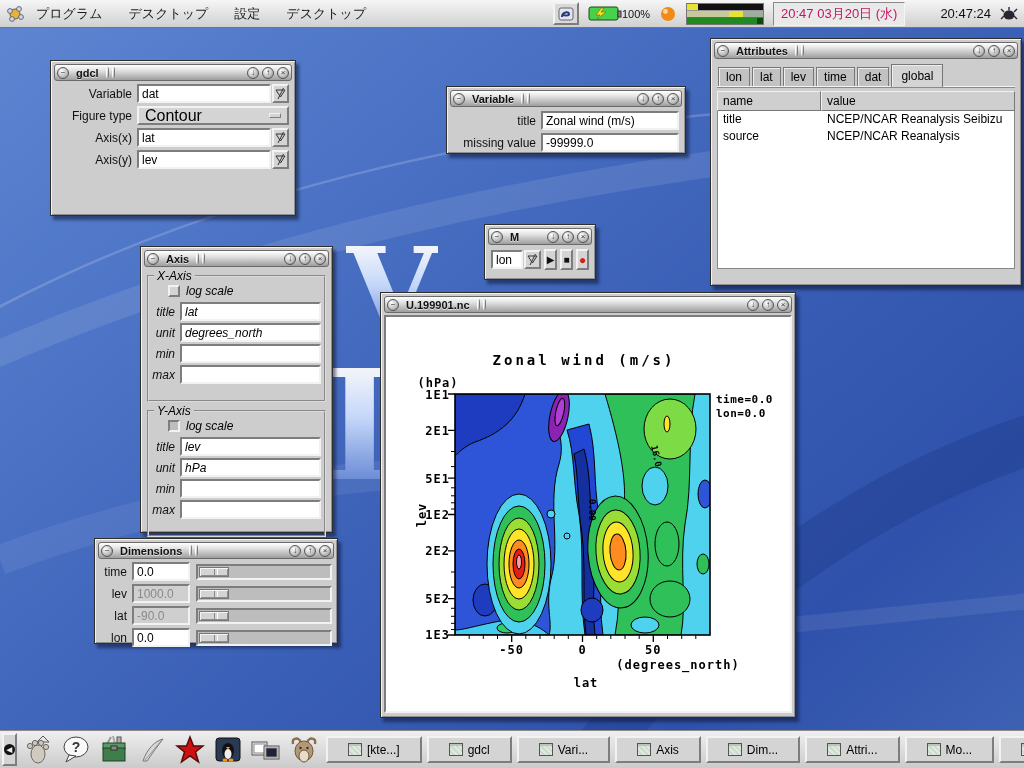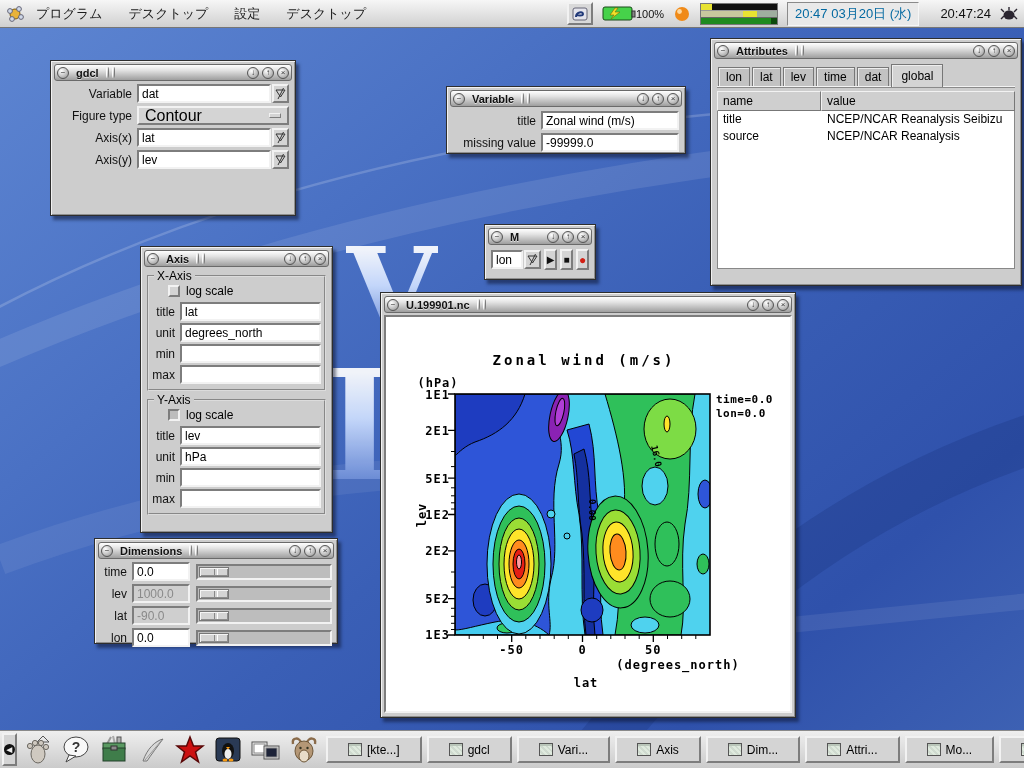--- a/index.html
+++ b/index.html
@@ -45,21 +45,21 @@
   .tabline{height:2px;background:#f2f2f2;border-bottom:1px solid #8a8a8a;margin:0 3px;}
   .attr-table{margin:3px;}
   .ahead{display:flex;}
   .ahead>div{font-size:12px;padding:2px 5px;background:#cfcfcf;border:1px solid;border-color:#f2f2f2 #777 #777 #f2f2f2;}
   .abody{background:#fff;border:1px solid #888;border-top:none;height:158px;overflow:hidden;}
   .arow{display:flex;font-size:12px;line-height:17px;}
   .acell-n{width:104px;padding:0 5px;flex:0 0 auto;}
   .acell-v{flex:1;padding:0 5px;white-space:nowrap;overflow:hidden;}
 
   
-  .group{border:2px groove #dcdcdc;margin:8px 3px 4px;padding:6px 3px 3px;position:relative;}
+  .group{border:2px groove #dcdcdc;margin:8px 3px 4px;padding:6px 3px 14px;position:relative;font-style:italic;}
   .glabel{position:absolute;top:-8px;left:5px;background:#cdcdcd;font-size:12px;padding:0 3px;}
   .cbrow{display:flex;align-items:center;gap:6px;margin:1px 0 4px 16px;font-size:12px;}
   .cb{width:12px;height:12px;background:#d4d4d4;border:2px solid;border-color:#f2f2f2 #7d7d7d #7d7d7d #f2f2f2;}
   .cb.checked{border-color:#7d7d7d #f2f2f2 #f2f2f2 #7d7d7d;background:#bdbdbd;}
 
   
   .trough{flex:1;height:16px;margin-left:6px;background:#bdbdbd;position:relative;
           border:2px solid;border-color:#7d7d7d #f2f2f2 #f2f2f2 #7d7d7d;}
   .handle{position:absolute;left:1px;top:1px;width:30px;height:10px;background:#d4d4d4;border:1px solid #777;
           box-shadow:inset 1px 1px 0 #f4f4f4, inset -1px -1px 0 #8d8d8d;}
@@ -72,22 +72,22 @@
   .menus span{color:#1a1a1a;}
   .tray{margin-left:auto;display:flex;align-items:center;gap:9px;}
   .traybtn{width:26px;height:23px;background:#d9d9d9;border:2px solid;border-color:#f2f2f2 #7d7d7d #7d7d7d #f2f2f2;
            display:flex;align-items:center;justify-content:center;}
   .batt{display:flex;align-items:center;gap:0;}
   .batt .pct{font-size:11px;color:#111;}
   .sysmon{width:78px;height:22px;border:1px solid #777;display:flex;flex-direction:column;overflow:hidden;}
   .sysmon .r1{flex:1;background:linear-gradient(to right,#e8e332 0 15%,#111 15% 100%);border-bottom:1px solid #999;}
   .sysmon .r2{flex:1;background:linear-gradient(to right,#c8c89e 0 55%,#e8e332 55% 74%,#9fae9f 74% 100%);border-bottom:1px solid #666;}
   .sysmon .r3{flex:1;background:linear-gradient(to right,#1f8a1f 0 92%,#0c4a0c 92% 100%);}
-  .clockbox{border:1px solid;border-color:#8a8a8a #f6f6f6 #f6f6f6 #8a8a8a;background:#e9e9e9;padding:2px 7px;font-size:13px;color:#0369a1;white-space:nowrap;}
-  .timetext{font-size:13px;color:#111;margin-left:12px;}
+  .clockbox{border:1px solid;border-color:#8a8a8a #f6f6f6 #f6f6f6 #8a8a8a;background:#e9e9e9;padding:2px 7px;font-size:13px;color:#be185d;white-space:nowrap;}
+  .timetext{font-size:13px;color:#111;margin-left:26px;}
 
   .bottom-panel{position:absolute;bottom:0;left:0;width:1024px;height:38px;z-index:50;display:flex;align-items:center;gap:3px;
                 padding:0 2px;background:linear-gradient(#efefef,#cbcbcb);border-top:1px solid #8a8a8a;}
   .hidebtn{width:15px;height:33px;background:#d4d4d4;border:2px solid;border-color:#f2f2f2 #7d7d7d #7d7d7d #f2f2f2;
            display:flex;align-items:center;justify-content:center;flex:0 0 auto;}
   .hidebtn b{width:11px;height:11px;border-radius:50%;background:#111;color:#eee;font-size:7px;display:flex;align-items:center;justify-content:center;}
   .licon{width:35px;height:35px;display:flex;align-items:center;justify-content:center;flex:0 0 auto;}
   .task{height:27px;display:flex;align-items:center;gap:5px;background:#d4d4d4;padding:0 20px;margin-left:2px;font-size:12px;white-space:nowrap;
         border:2px solid;border-color:#f2f2f2 #7d7d7d #7d7d7d #f2f2f2;}
   .ticon{width:14px;height:13px;border:1px solid #555;flex:0 0 auto;

